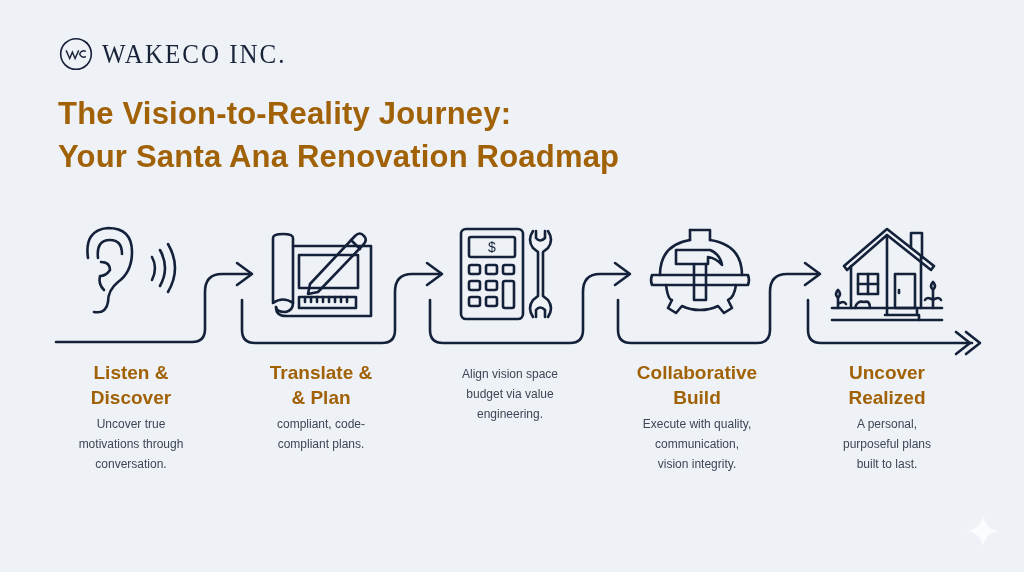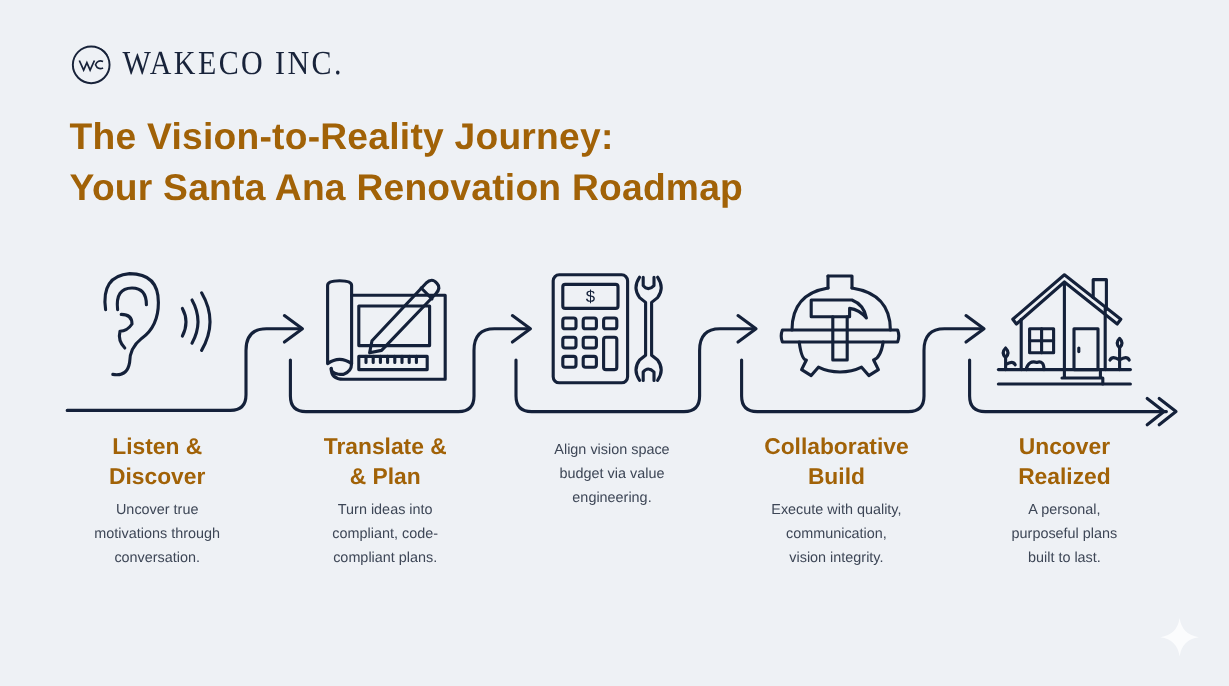--- a/index.html
+++ b/index.html
@@ -142,21 +142,20 @@
     <div>conversation.</div>
   </div>
 </div>
 
 <div class="step" style="left:226px">
   <div class="step-title">
     <div>Translate &amp;</div>
     <div>&amp; Plan</div>
   </div>
   <div class="step-desc">
-    <div>Turn ideas into</div>
     <div>compliant, code-</div>
     <div>compliant plans.</div>
   </div>
 </div>
 
 <div class="step" style="left:415px">
   <div class="step-desc">
     <div>Align vision space</div>
     <div>budget via value</div>
     <div>engineering.</div>

